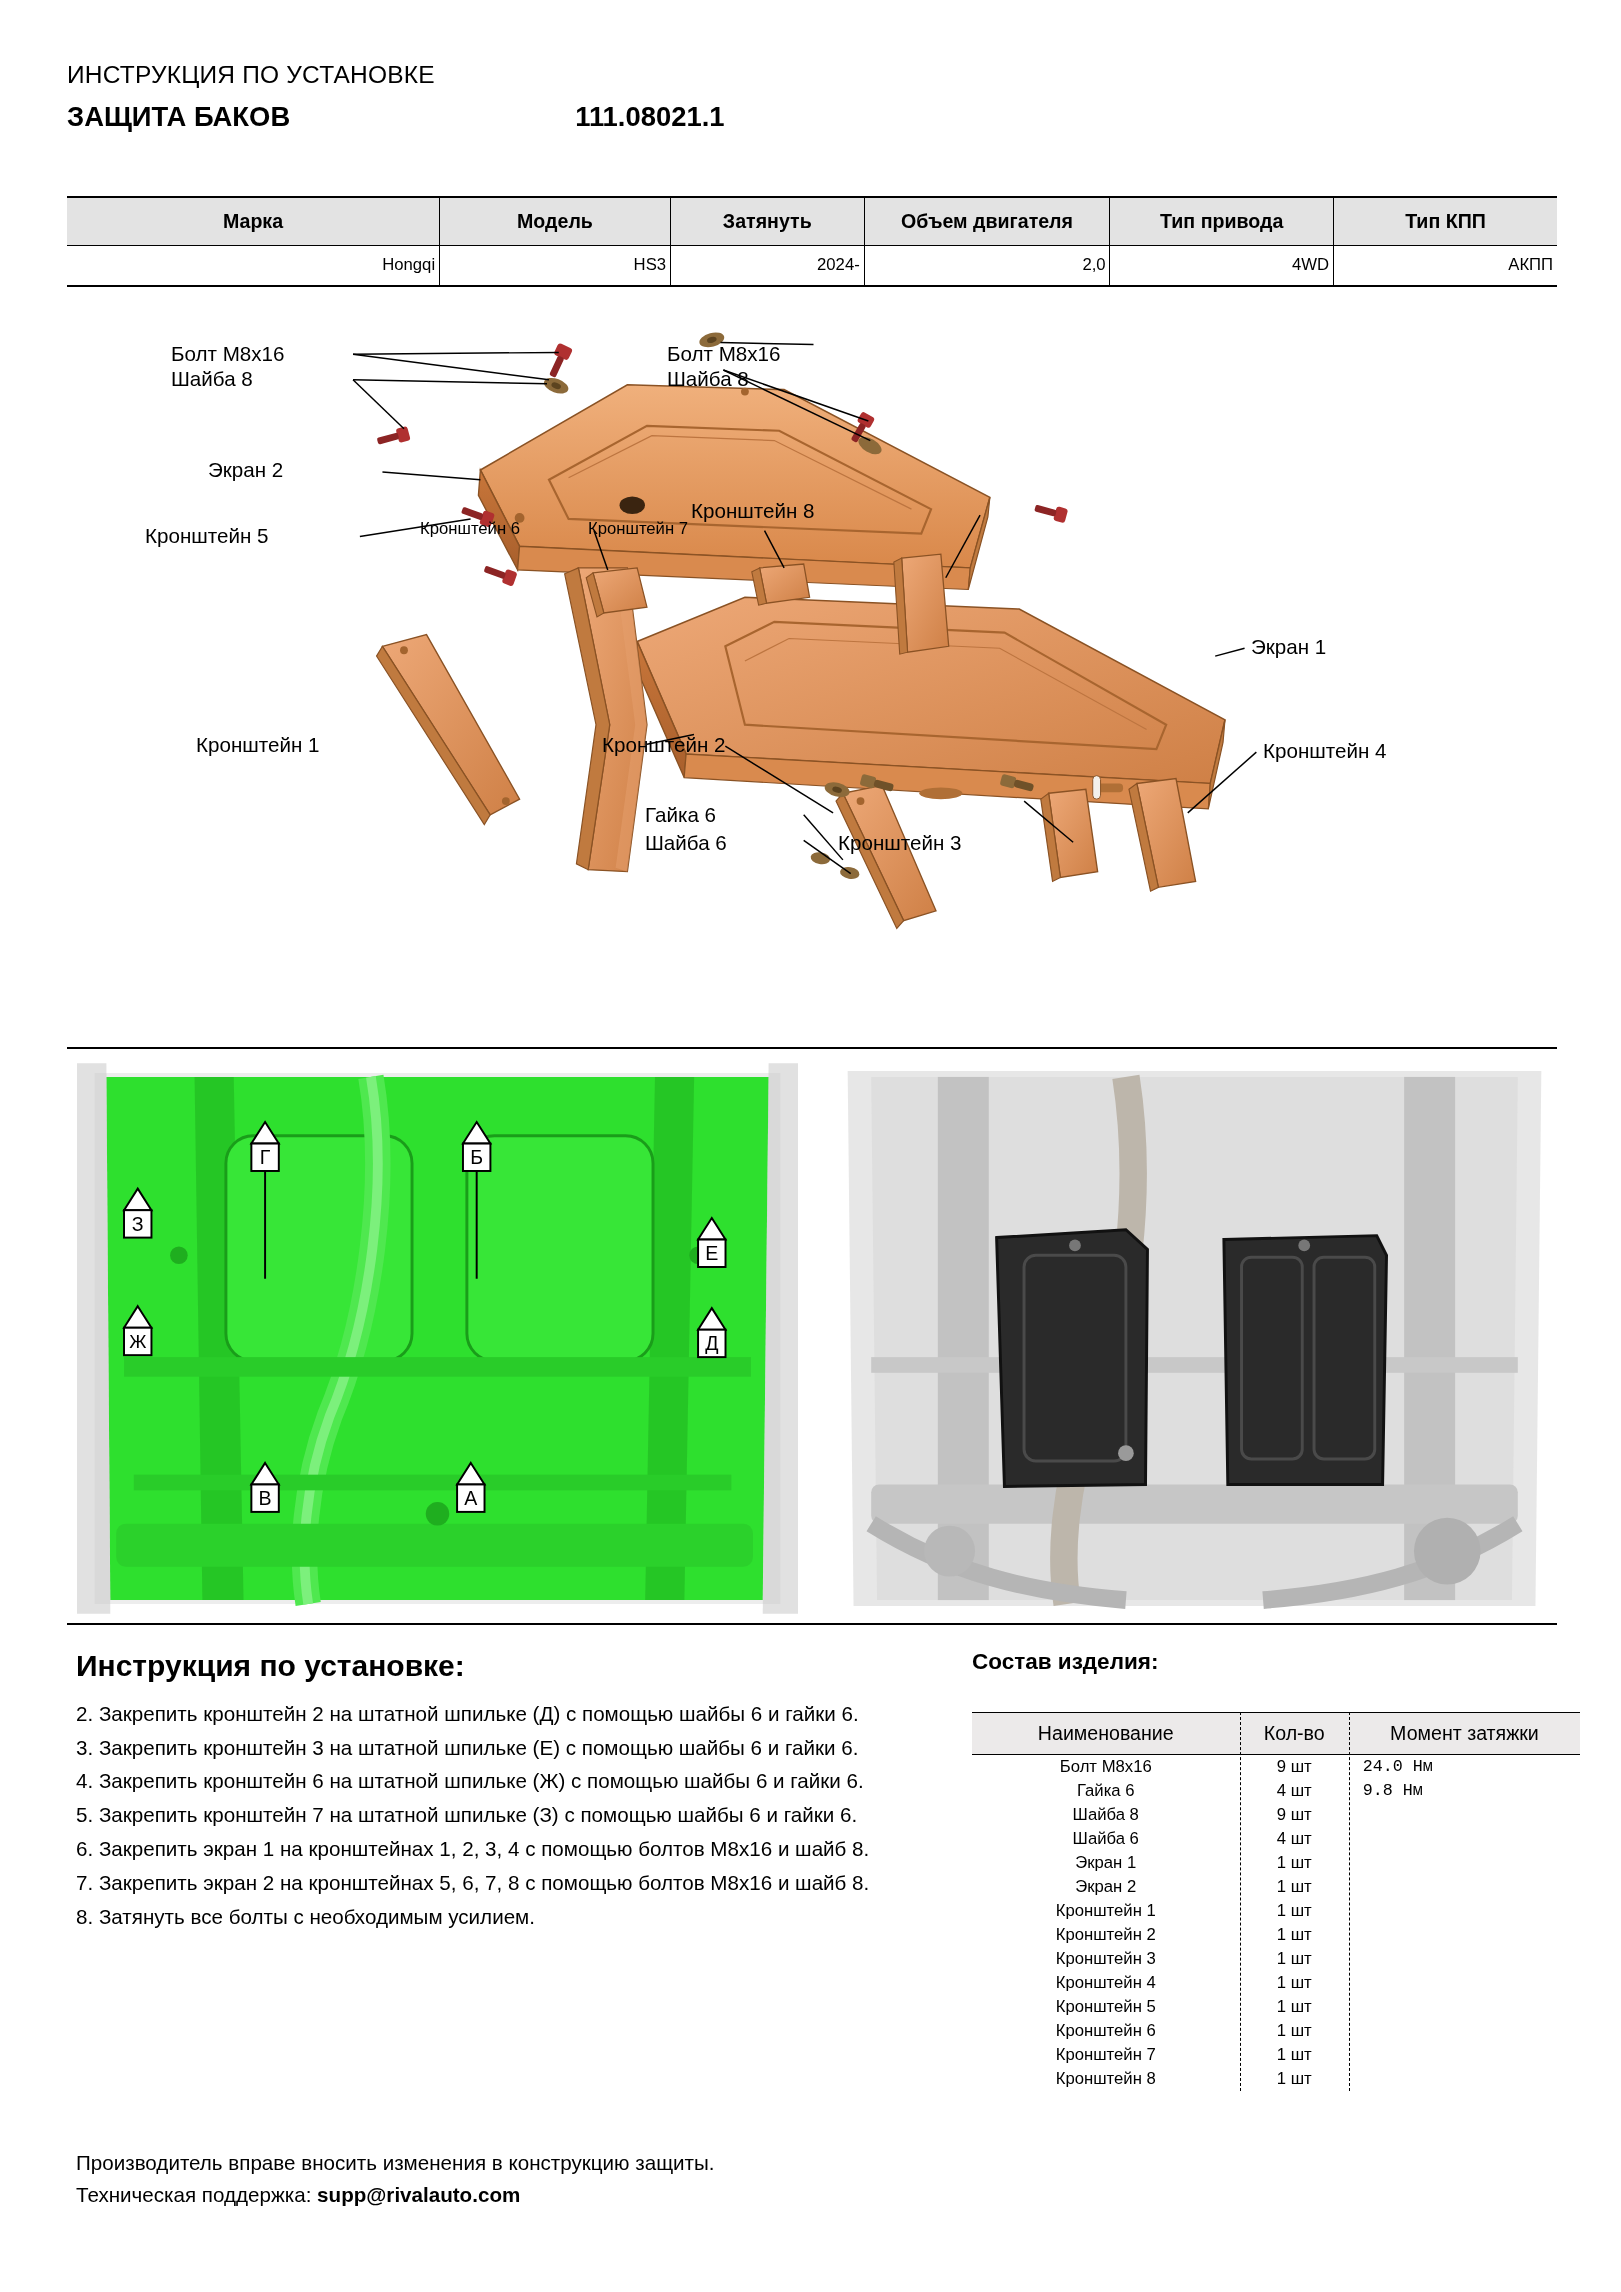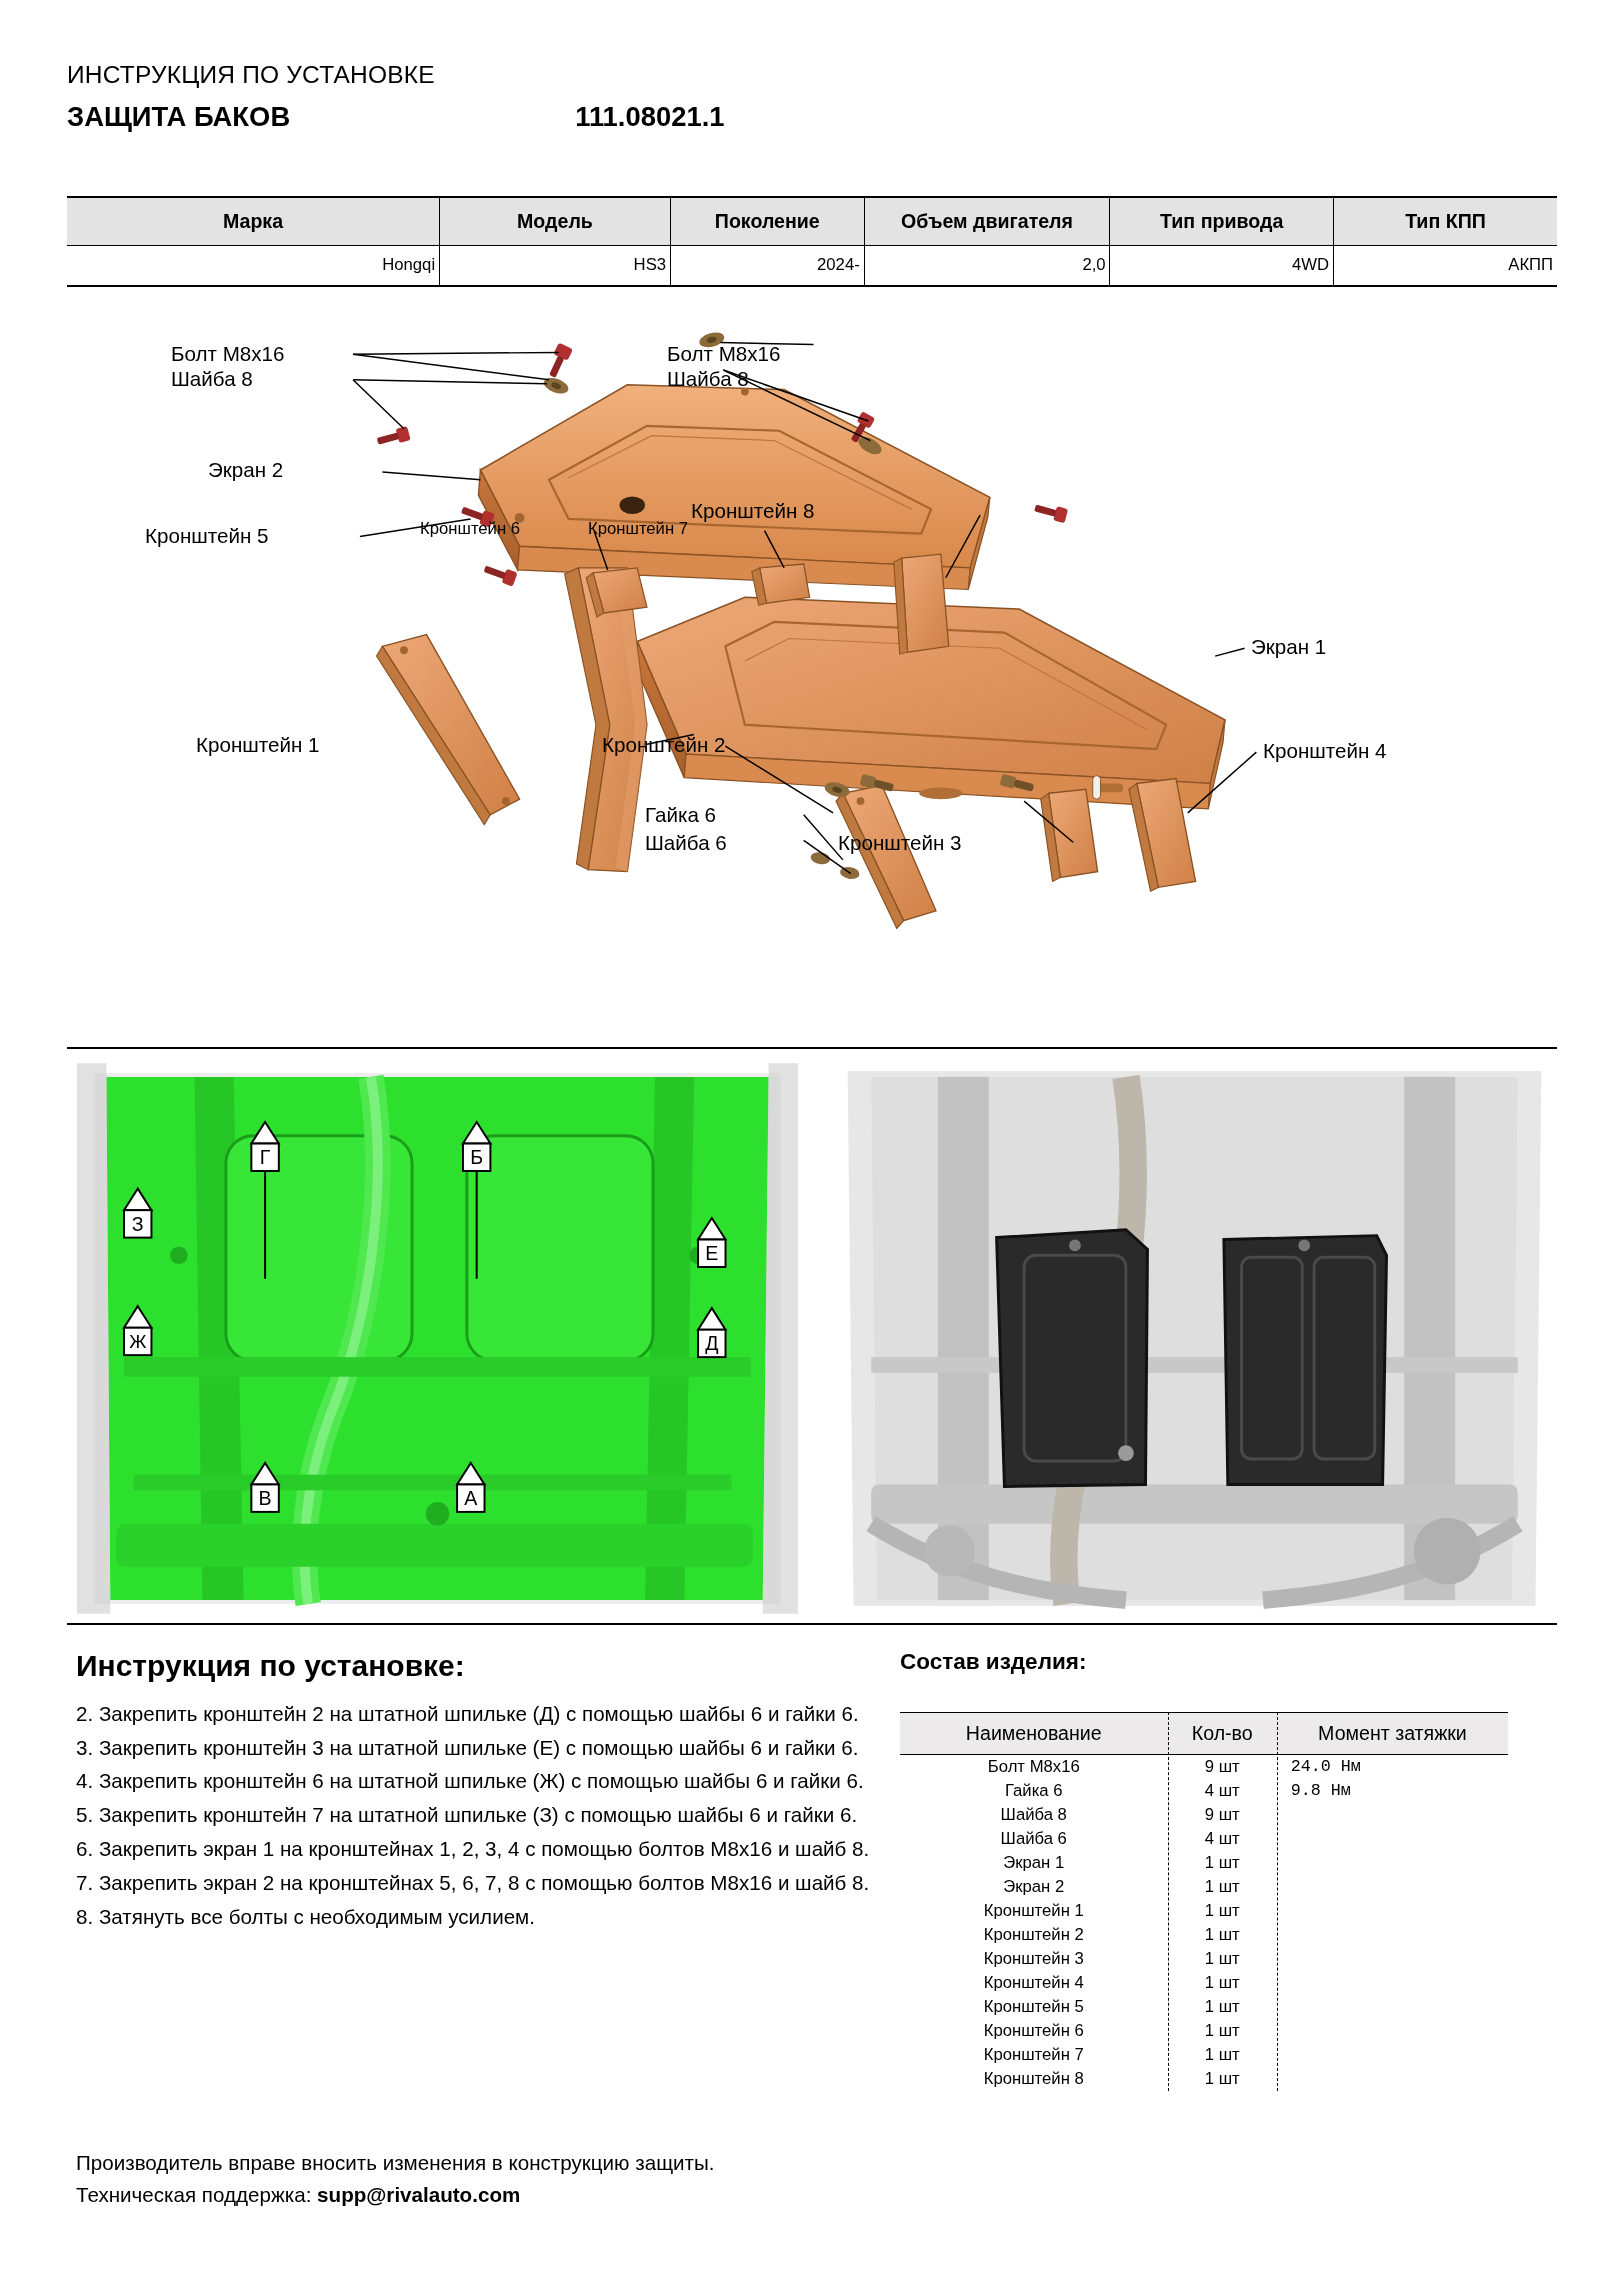--- a/index.html
+++ b/index.html
@@ -49,21 +49,21 @@
   .photo { position:absolute; top:13.7px; height:551px; overflow:hidden; }
   .photo-left { left:9.8px; width:721px; }
   .photo-right { left:765px; width:725px; }
 
   
   .instr { position:absolute; left:76px; top:1649px; width:814px; }
   .instr h3 { margin:0 0 15.7px 0; font-size:30px; font-weight:bold; }
   .instr p { margin:0 0 3.9px 0; font-size:20.6px; line-height:30px; }
 
   
-  .parts { position:absolute; left:900px; top:1649px; width:608px; }
+  .parts { position:absolute; left:972px; top:1649px; width:608px; }
   .parts h3 { margin:0 0 11.8px 0; font-size:22.5px; font-weight:bold; }
   .parts table { width:100%; border-collapse:collapse;margin-top:37px; }
   .parts thead th {
     background:#eceaea; font-size:19.6px; font-weight:normal; padding:8.8px 5.9px;
     border-top:1.5px solid #000; border-bottom:1.5px solid #000;
     text-align:center;
   }
   .parts tbody td { font-size:16.7px; padding:2px 5.9px; text-align:center; }
   .parts tbody td.name { text-align:center; }
   .parts tbody td.qty  { text-align:center; }
@@ -86,21 +86,21 @@
       <div class="hdr-code">111.08021.1</div>
     </div>
   </div>
 
   <div class="spec">
     <table>
       <thead>
         <tr>
           <th style="width:25%">Марка</th>
           <th style="width:15.5%">Модель</th>
-          <th style="width:13%">Поколение</th>
+          <th style="width:13%">Затянуть</th>
           <th style="width:16.5%">Объем двигателя</th>
           <th style="width:15%">Тип привода</th>
           <th style="width:15%">Тип КПП</th>
         </tr>
       </thead>
       <tbody>
         <tr>
           <td>Hongqi</td>
           <td>HS3</td>
           <td>2024-</td>

